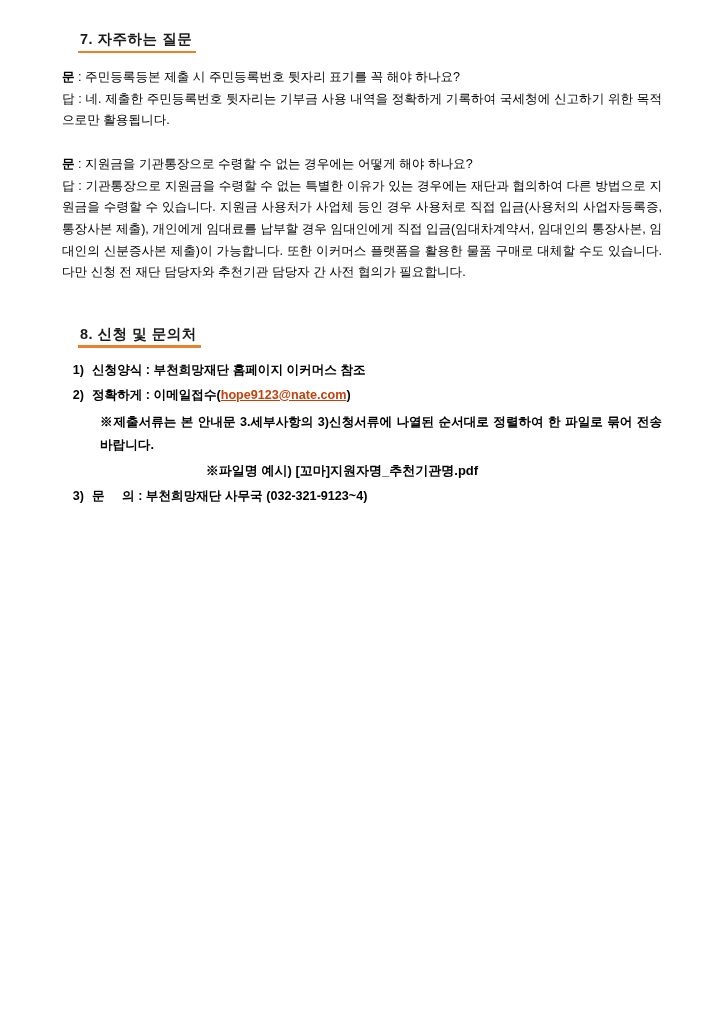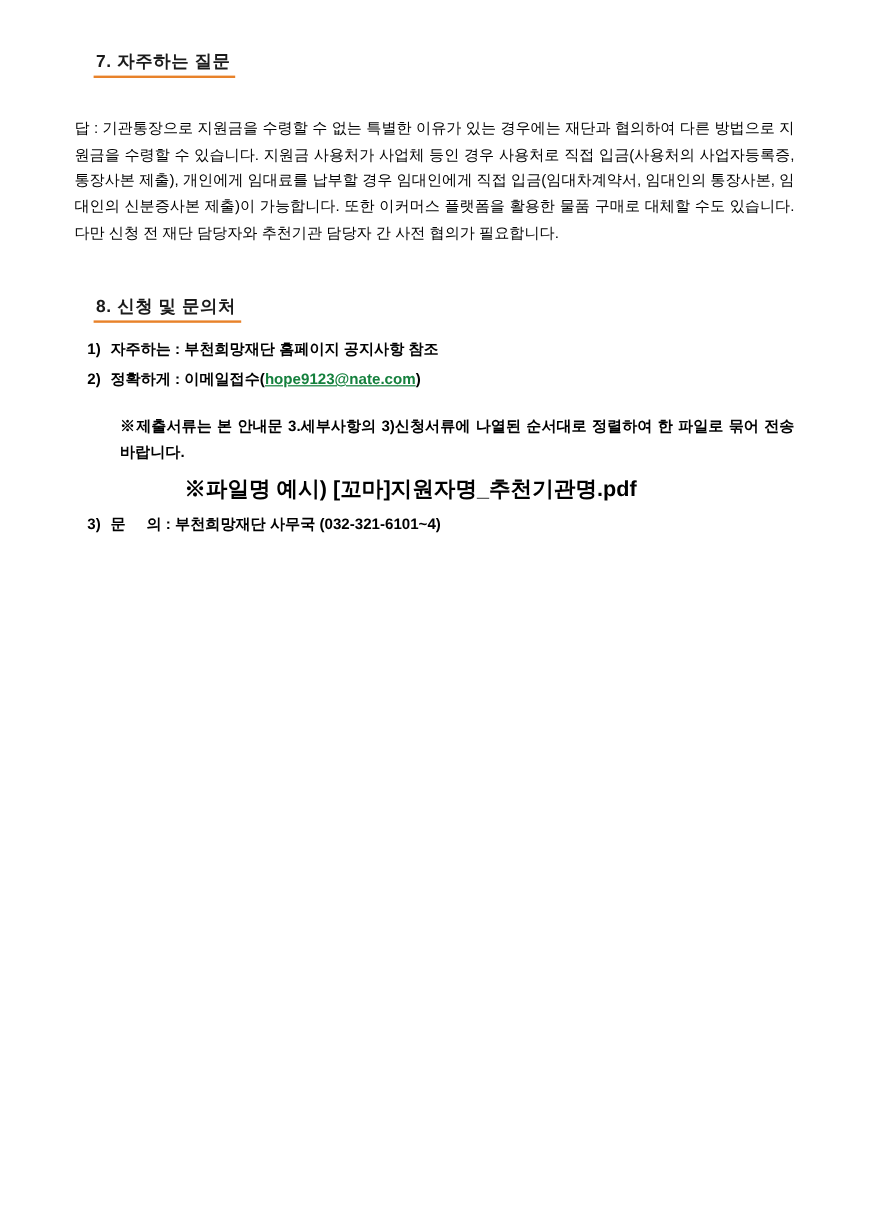--- a/index.html
+++ b/index.html
@@ -19,21 +19,21 @@
     position: absolute;
     left: 0; top: 0;
     width: 724px;
     height: 1024px;
     padding: 0;
     box-sizing: border-box;
   }
   .content {
     position: absolute;
     left: 62px;
-    top: 42px;
+    top: 30px;
     width: 600px;
   }
 
   
   .section-head {
     position: relative;
     display: inline-block;
     font-size: 14.5px;
     font-weight: bold;
     letter-spacing: 0.5px;
@@ -96,35 +96,35 @@
     flex: 0 0 30px;
     text-align: right;
     padding-right: 8px;
     box-sizing: border-box;
   }
   .num-text {
     flex: 1 1 auto;
     font-weight: bold;
   }
   a.mail {
-    color: #15803d;
+    color: #c2410c;
     text-decoration: underline;
   }
   .note-para {
     font-size: 12.6px;
     font-weight: bold;
     line-height: 1.8;
     text-align: justify;
     text-justify: inter-character;
-    margin: 16px 0 2px 0;
+    margin: 5px 0 2px 0;
     padding-left: 38px;
     text-indent: 0;
   }
   .note-center {
-    font-size: 18px;
+    font-size: 13px;
     font-weight: bold;
     line-height: 1.8;
     margin: 0 0 2px 0;
     text-align: center;
     padding-right: 40px;
   }
   .inquiry-row .num-text {
     white-space: pre;
   }
 </style>
@@ -134,55 +134,60 @@
 <div class="page">
   <div class="content">
 
     <div class="sec1-wrap">
       <div class="section-head">
         <span>7. 자주하는 질문</span>
         <span class="underline"></span>
       </div>
     </div>
 
+    <div class="qa-block">
+      <p class="qa-line"><span class="tag">문</span><span> : 주민등록등본 제출 시 주민등록번호 뒷자리 표기를 꼭 해야 하나요?</span></p>
+      <p class="qa-para"><span class="tag">답</span><span> : 네. 제출한 주민등록번호 뒷자리는 기부금 사용 내역을 정확하게 기록하여 국세청에 신고하기 위한 목적으로만 활용됩니다.</span></p>
+    </div>
 
     <div class="spacer-line"></div>
 
     <div class="qa-block">
+      <p class="qa-line"><span class="tag">문</span><span> : 지원금을 기관통장으로 수령할 수 없는 경우에는 어떻게 해야 하나요?</span></p>
       <p class="qa-para"><span class="tag">답</span><span> : 기관통장으로 지원금을 수령할 수 없는 특별한 이유가 있는 경우에는 재단과 협의하여 다른 방법으로 지원금을 수령할 수 있습니다. 지원금 사용처가 사업체 등인 경우 사용처로 직접 입금(사용처의 사업자등록증, 통장사본 제출), 개인에게 임대료를 납부할 경우 임대인에게 직접 입금(임대차계약서, 임대인의 통장사본, 임대인의 신분증사본 제출)이 가능합니다. 또한 이커머스 플랫폼을 활용한 물품 구매로 대체할 수도 있습니다. 다만 신청 전 재단 담당자와 추천기관 담당자 간 사전 협의가 필요합니다.</span></p>
     </div>
 
     <div class="sec2-wrap">
       <div class="section-head">
         <span>8. 신청 및 문의처</span>
         <span class="underline"></span>
       </div>
     </div>
 
     <ul class="num-list">
       <li>
         <div class="num-row">
           <span class="num-idx">1)</span>
-          <span class="num-text">자주하는 : 부천희망재단 홈페이지 공지사항 참조</span>
+          <span class="num-text">신청양식 : 부천희망재단 홈페이지 이커머스 참조</span>
         </div>
       </li>
       <li>
         <div class="num-row">
           <span class="num-idx">2)</span>
           <span class="num-text"><span>정확하게 : 이메일접수(</span><a class="mail" href="#">hope9123@nate.com</a><span>)</span></span>
         </div>
       </li>
     </ul>
 
     <p class="note-para">※제출서류는 본 안내문 3.세부사항의 3)신청서류에 나열된 순서대로 정렬하여 한 파일로 묶어 전송바랍니다.</p>
     <p class="note-center">※파일명 예시) [꼬마]지원자명_추천기관명.pdf</p>
 
     <ul class="num-list">
       <li class="inquiry-row">
         <div class="num-row">
           <span class="num-idx">3)</span>
-          <span class="num-text">문     의 : 부천희망재단 사무국 (032-321-6101~4)</span>
+          <span class="num-text">문     의 : 부천희망재단 사무국 (032-321-9123~4)</span>
         </div>
       </li>
     </ul>
 
   </div>
 </div>
 
 </body></html>

